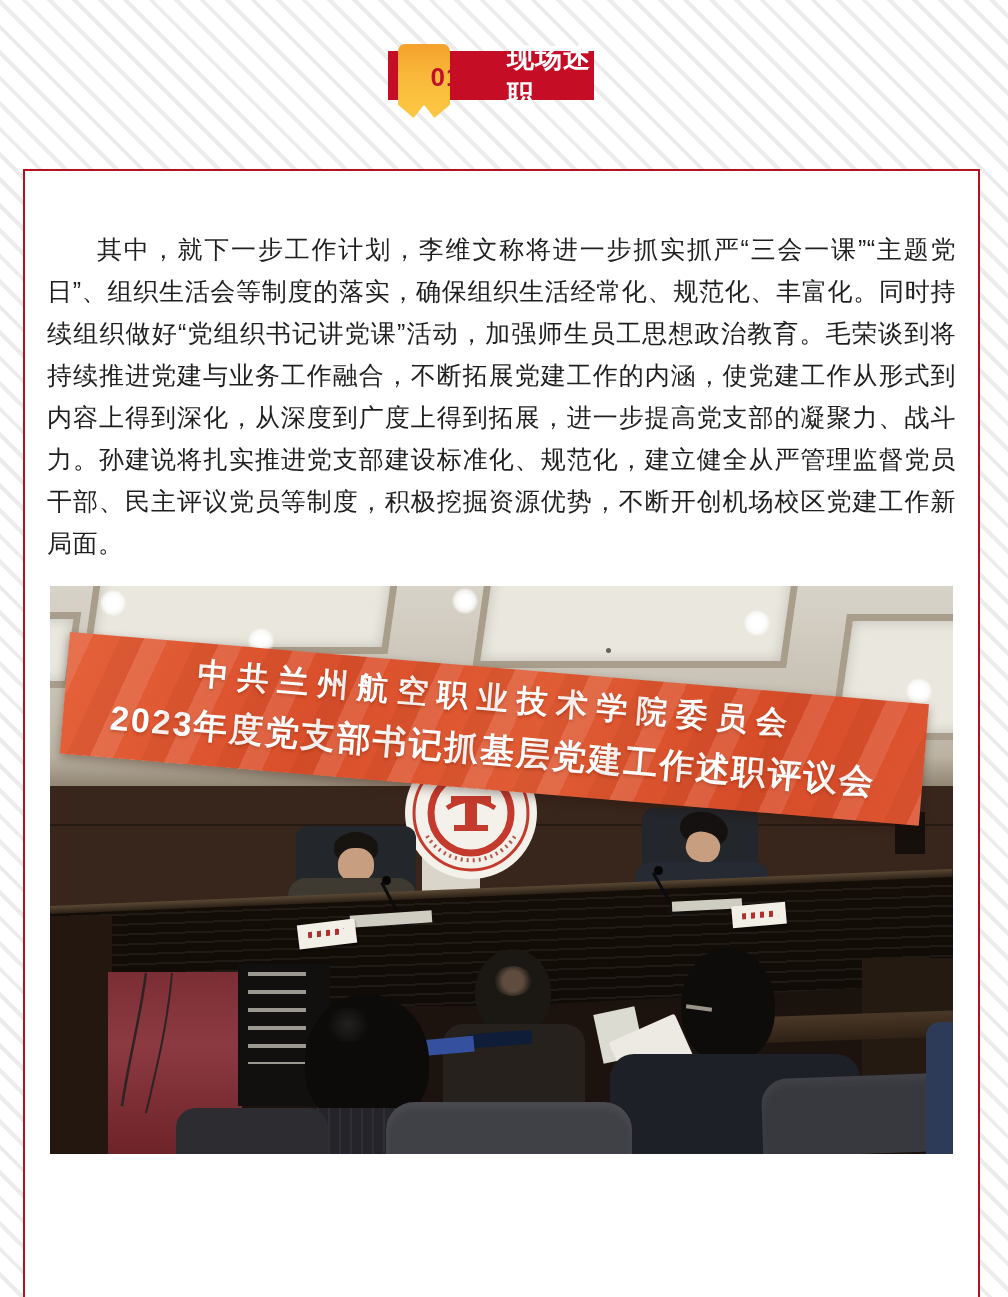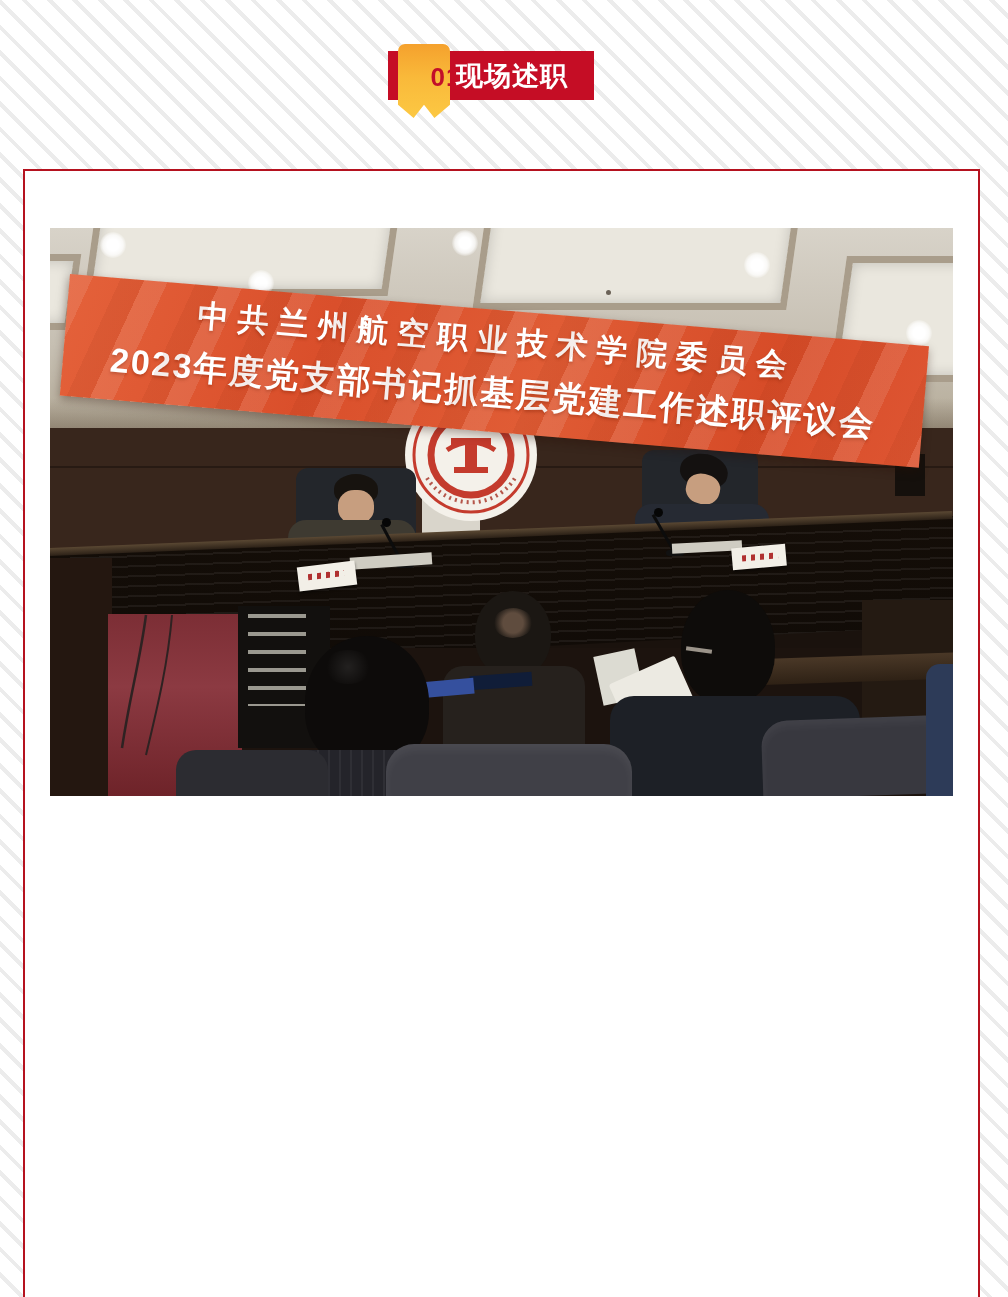--- a/index.html
+++ b/index.html
@@ -8,21 +8,21 @@
     background:
       repeating-linear-gradient(45deg, rgba(236,236,236,0) 0 14px, #ececec 14px 18px),
       #ffffff;
     font-family:"Liberation Sans","DejaVu Sans",sans-serif;
   }
 
   
   .badge{position:absolute;left:388px;top:44px;width:260px;height:80px;}
   .badge-bar{
     position:absolute;left:0;top:7px;height:49px;width:206px;box-sizing:border-box;
-    background:#c50d25;display:flex;align-items:center;padding-left:68px;
+    background:#c50d25;display:flex;align-items:center;padding-left:119px;
     color:#fff;font-weight:bold;font-size:27px;letter-spacing:1px;
   }
   .badge-ribbon{
     position:absolute;left:10px;top:0;width:52px;height:74px;box-sizing:border-box;
     background:linear-gradient(180deg,#f5a12d 0%,#f9b93a 45%,#fcc843 100%);
     border-radius:7px 7px 0 0;
     clip-path:polygon(0 0,100% 0,100% 82%,70% 100%,50% 82%,30% 100%,0 82%);
     display:flex;justify-content:center;padding-top:18px;
     color:#c20f2a;font-weight:bold;font-size:26px;letter-spacing:1px;padding-left:44px;
   }
@@ -164,20 +164,21 @@
   <div class="badge">
     <div class="badge-bar">
       <span>现场述职</span>
     </div>
     <div class="badge-ribbon">
       <span>01</span>
     </div>
   </div>
 
   <div class="card">
+    <p class="last">其中，就下一步工作计划，李维文称将进一步抓实抓严“三会一课”“主题党日”、组织生活会等制度的落实，确保组织生活经常化、规范化、丰富化。同时持续组织做好“党组织书记讲党课”活动，加强师生员工思想政治教育。毛荣谈到将持续推进党建与业务工作融合，不断拓展党建工作的内涵，使党建工作从形式到内容上得到深化，从深度到广度上得到拓展，进一步提高党支部的凝聚力、战斗力。孙建说将扎实推进党支部建设标准化、规范化，建立健全从严管理监督党员干部、民主评议党员等制度，积极挖掘资源优势，不断开创机场校区党建工作新局面。</p>
 
     <div class="photo">
 
       <div class="ph-ceiling">
         <div class="coffer c1"></div>
         <div class="coffer c2"></div>
         <div class="coffer c3"></div>
         <div class="coffer c4"></div>
         <div class="light l1"></div>
         <div class="light l2"></div>

